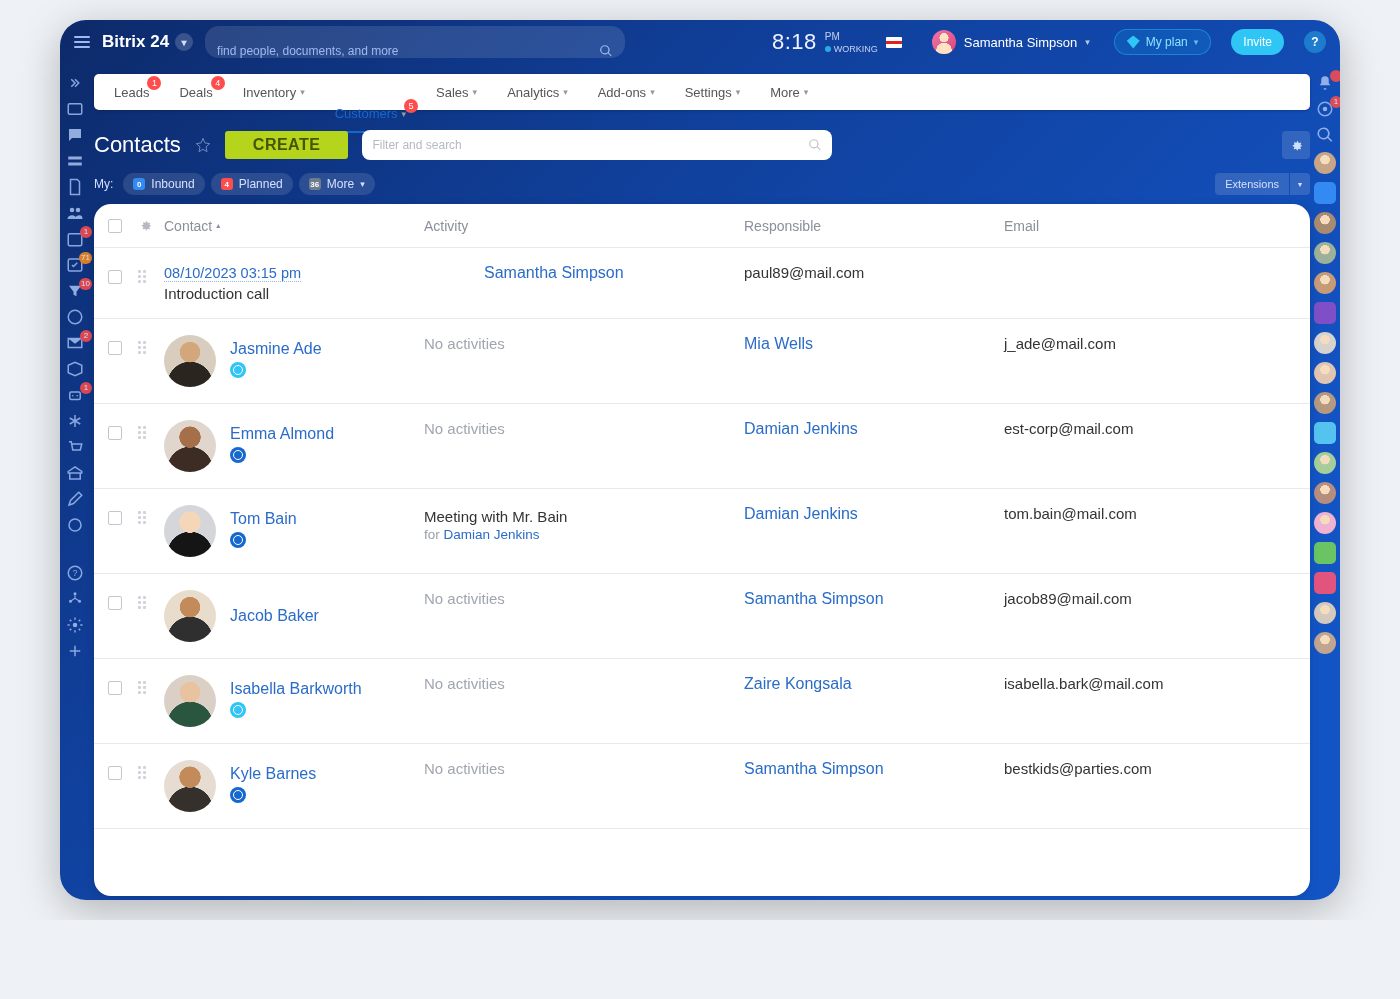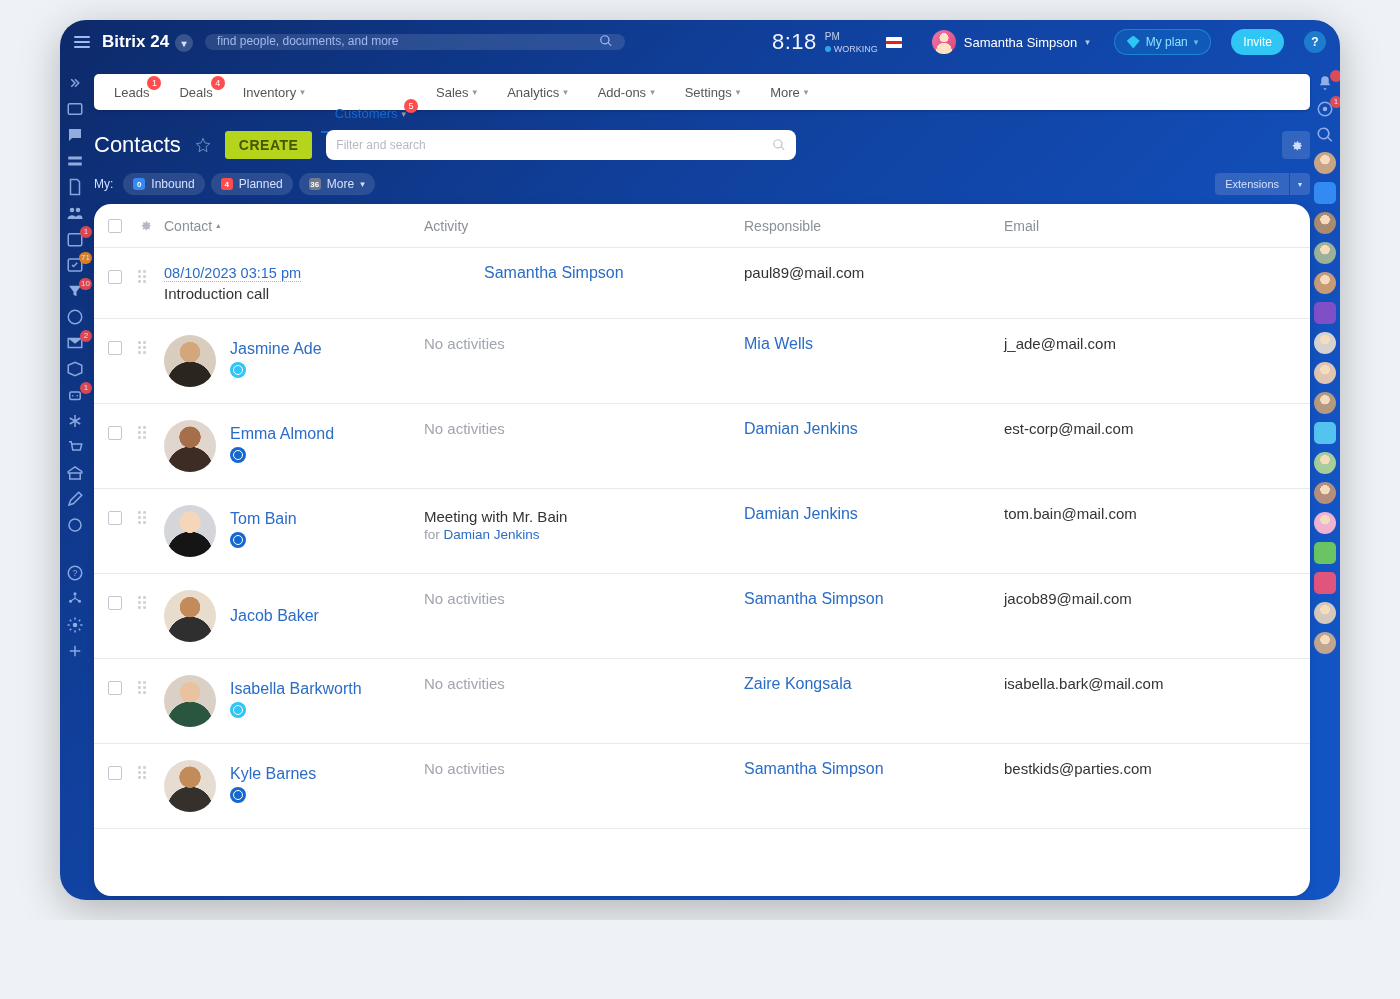--- a/index.html
+++ b/index.html
@@ -20,23 +20,23 @@
   }
   *{box-sizing:border-box;margin:0;padding:0;font-family:"Helvetica Neue",Arial,sans-serif;}
   body{background:#eef1f5;display:flex;justify-content:center;}
   .frame{width:1280px;height:880px;position:relative;border-radius:26px;overflow:hidden;margin:20px 0;background:linear-gradient(135deg,#0d2a6a 0%,#10409c 35%,#1354c5 80%);box-shadow:0 10px 40px rgba(0,0,0,.25);}
 
   
   .topbar{position:absolute;top:0;left:0;right:0;height:44px;display:flex;align-items:center;padding:0 14px;gap:12px;color:#fff;}
   .burger{width:16px;height:12px;position:relative;cursor:pointer;}
   .burger span{position:absolute;left:0;width:100%;height:2px;background:#9fbaf0;border-radius:2px;}
   .burger span:nth-child(1){top:0}.burger span:nth-child(2){top:5px}.burger span:nth-child(3){top:10px}
-  .brand{font-weight:600;font-size:17px;display:flex;align-items:flex-end;gap:6px;}
+  .brand{font-weight:600;font-size:17px;display:flex;align-items:center;gap:6px;}
   .brand .chev{width:18px;height:18px;border-radius:50%;background:rgba(255,255,255,.18);font-size:10px;display:flex;align-items:center;justify-content:center;color:#cfe0ff;}
-  .search{flex:0 0 420px;height:16px;background:rgba(255,255,255,.12);border-radius:14px;display:flex;align-items:flex-start;padding:0 12px;gap:10px;}
+  .search{flex:0 0 420px;height:32px;background:rgba(255,255,255,.12);border-radius:14px;display:flex;align-items:flex-end;padding:0 12px;gap:10px;}
   .search input{flex:1;background:transparent;border:none;outline:none;color:#eaf0ff;font-size:12px;}
   .search input::placeholder{color:#9fbaf0;}
   .search svg{width:14px;height:14px;fill:#9fbaf0;margin-left:auto;}
   .clock{margin-left:auto;display:flex;align-items:center;gap:8px;color:#eef3ff;}
   .clock .time{font-size:22px;font-weight:300;letter-spacing:.5px;}
   .clock .ampm{font-size:10px;opacity:.8;}
   .clock .status{font-size:9px;opacity:.8}
   .clock .status .rec{display:inline-block;width:6px;height:6px;border-radius:50%;background:#2fc6f6;vertical-align:middle;margin-right:3px;}
   .user{display:flex;align-items:center;gap:8px;margin-left:18px;font-size:13px;color:#fff;cursor:pointer;}
   .avatar{width:24px;height:24px;border-radius:50%;background:linear-gradient(135deg,#e7a 0%,#d47 100%);position:relative;overflow:hidden;}
@@ -61,21 +61,21 @@
   .menustrip{position:absolute;top:54px;left:34px;right:30px;height:36px;background:#fff;border-radius:5px;display:flex;align-items:center;gap:2px;padding:0 6px;font-size:13px;color:#555;box-shadow:0 1px 3px rgba(0,0,0,.2);}
   .menustrip .item{padding:0 14px;height:100%;display:flex;align-items:center;gap:4px;cursor:pointer;position:relative;white-space:nowrap;}
   .menustrip .item.active{color:var(--nav-blue);font-weight:500;border-bottom:2px solid var(--nav-blue);margin-top:45px;}
   .menustrip .item .caret{font-size:9px;color:#999;}
   .menustrip .item .bd{position:absolute;top:2px;right:2px;min-width:14px;height:14px;border-radius:8px;background:var(--badge-red);color:#fff;font-size:9px;line-height:14px;text-align:center;}
 
   
   .sub{position:absolute;top:100px;left:34px;right:30px;height:50px;display:flex;align-items:center;gap:14px;color:#fff;}
   .sub h1{font-size:22px;font-weight:400;}
   .sub .star{width:16px;height:16px;opacity:.5;}
-  .create{height:28px;padding:0 14px;background:var(--green);color:#4a5300;font-size:14px;font-weight:600;border-radius:3px;display:flex;align-items:center;cursor:pointer;letter-spacing:.5px;}
+  .create{height:28px;padding:0 28px;background:var(--green);color:#4a5300;font-size:16px;font-weight:600;border-radius:3px;display:flex;align-items:center;cursor:pointer;letter-spacing:.5px;}
   .filter{flex:0 0 470px;height:30px;background:#fff;border-radius:8px;display:flex;align-items:center;padding:2px 10px;}
   .filter input{flex:1;border:none;outline:none;font-size:12px;color:#555;}
   .filter input::placeholder{color:#b5b9c2;}
   .filter svg{width:14px;height:14px;fill:#c0c4cc;}
   .gear-r{margin-left:auto;width:28px;height:28px;border-radius:4px;background:rgba(255,255,255,.14);display:flex;align-items:center;justify-content:center;cursor:pointer;}
   .gear-r svg{width:15px;height:15px;fill:#cfe0ff;}
 
   
   .mybar{position:absolute;top:150px;left:34px;right:30px;height:28px;display:flex;align-items:center;gap:10px;font-size:12px;color:#d3e0ff;}
   .chip{height:22px;padding:0 10px;border-radius:12px;display:flex;align-items:center;gap:6px;background:rgba(255,255,255,.12);cursor:pointer;}

